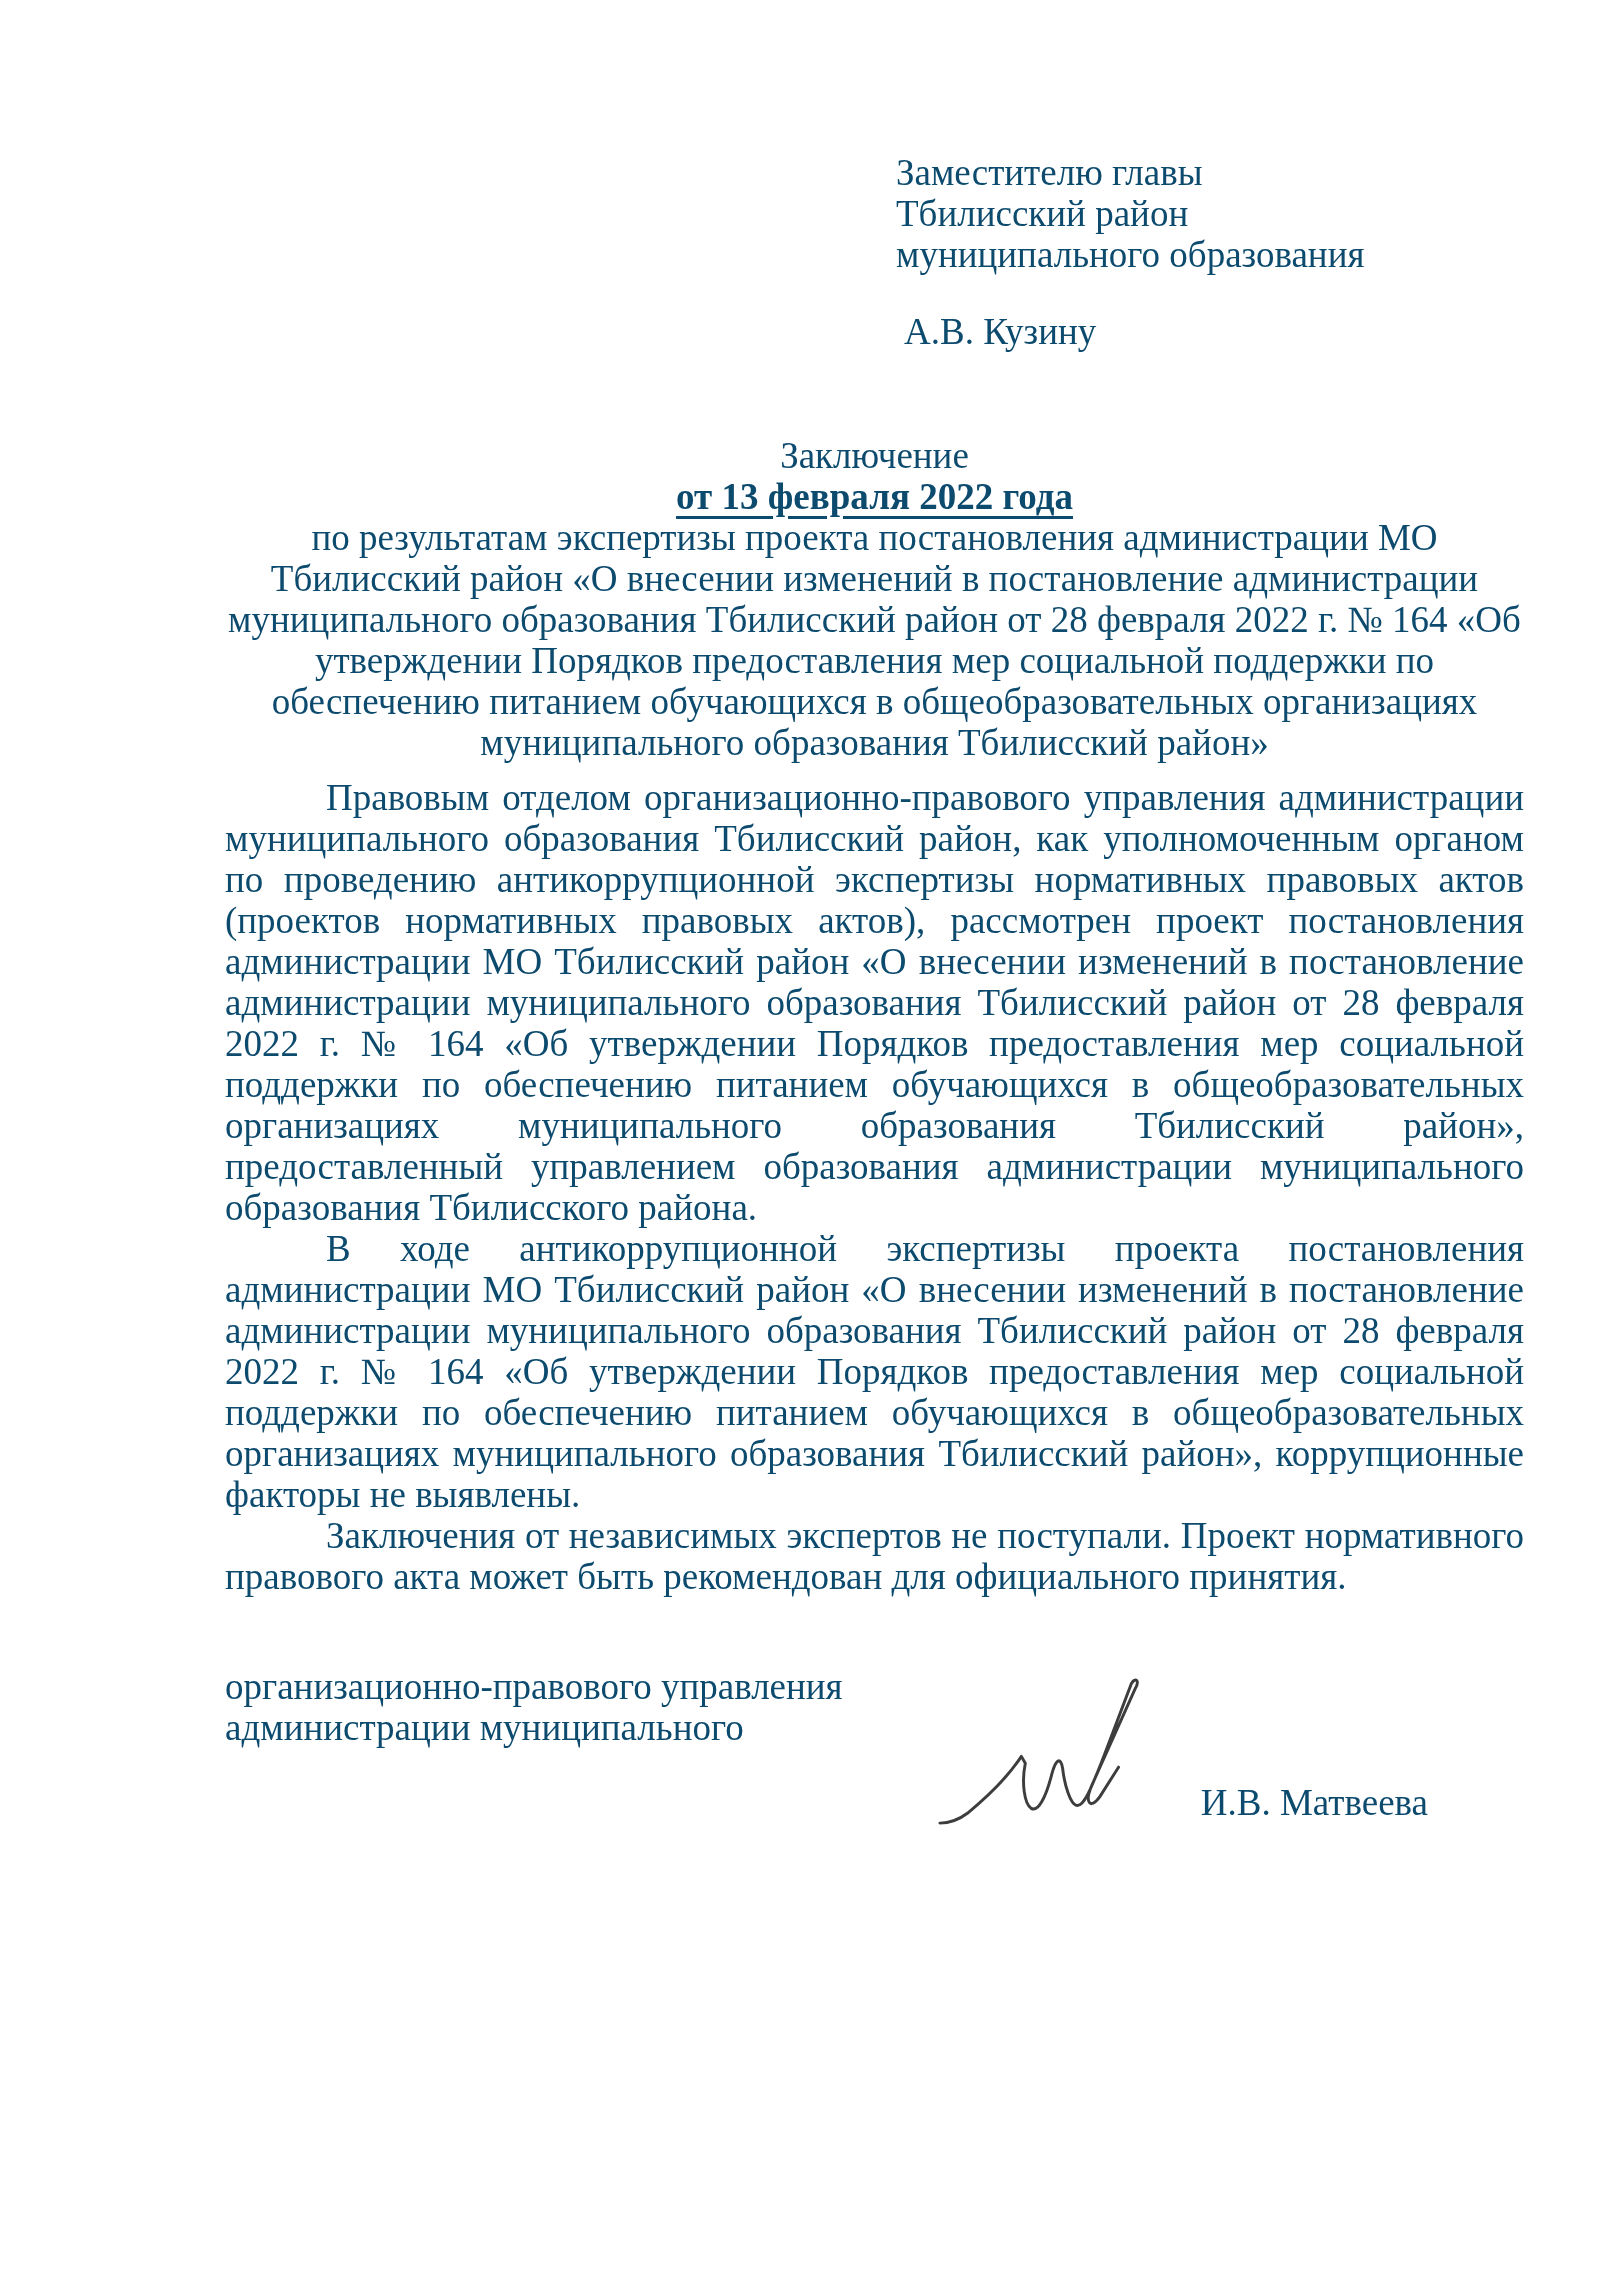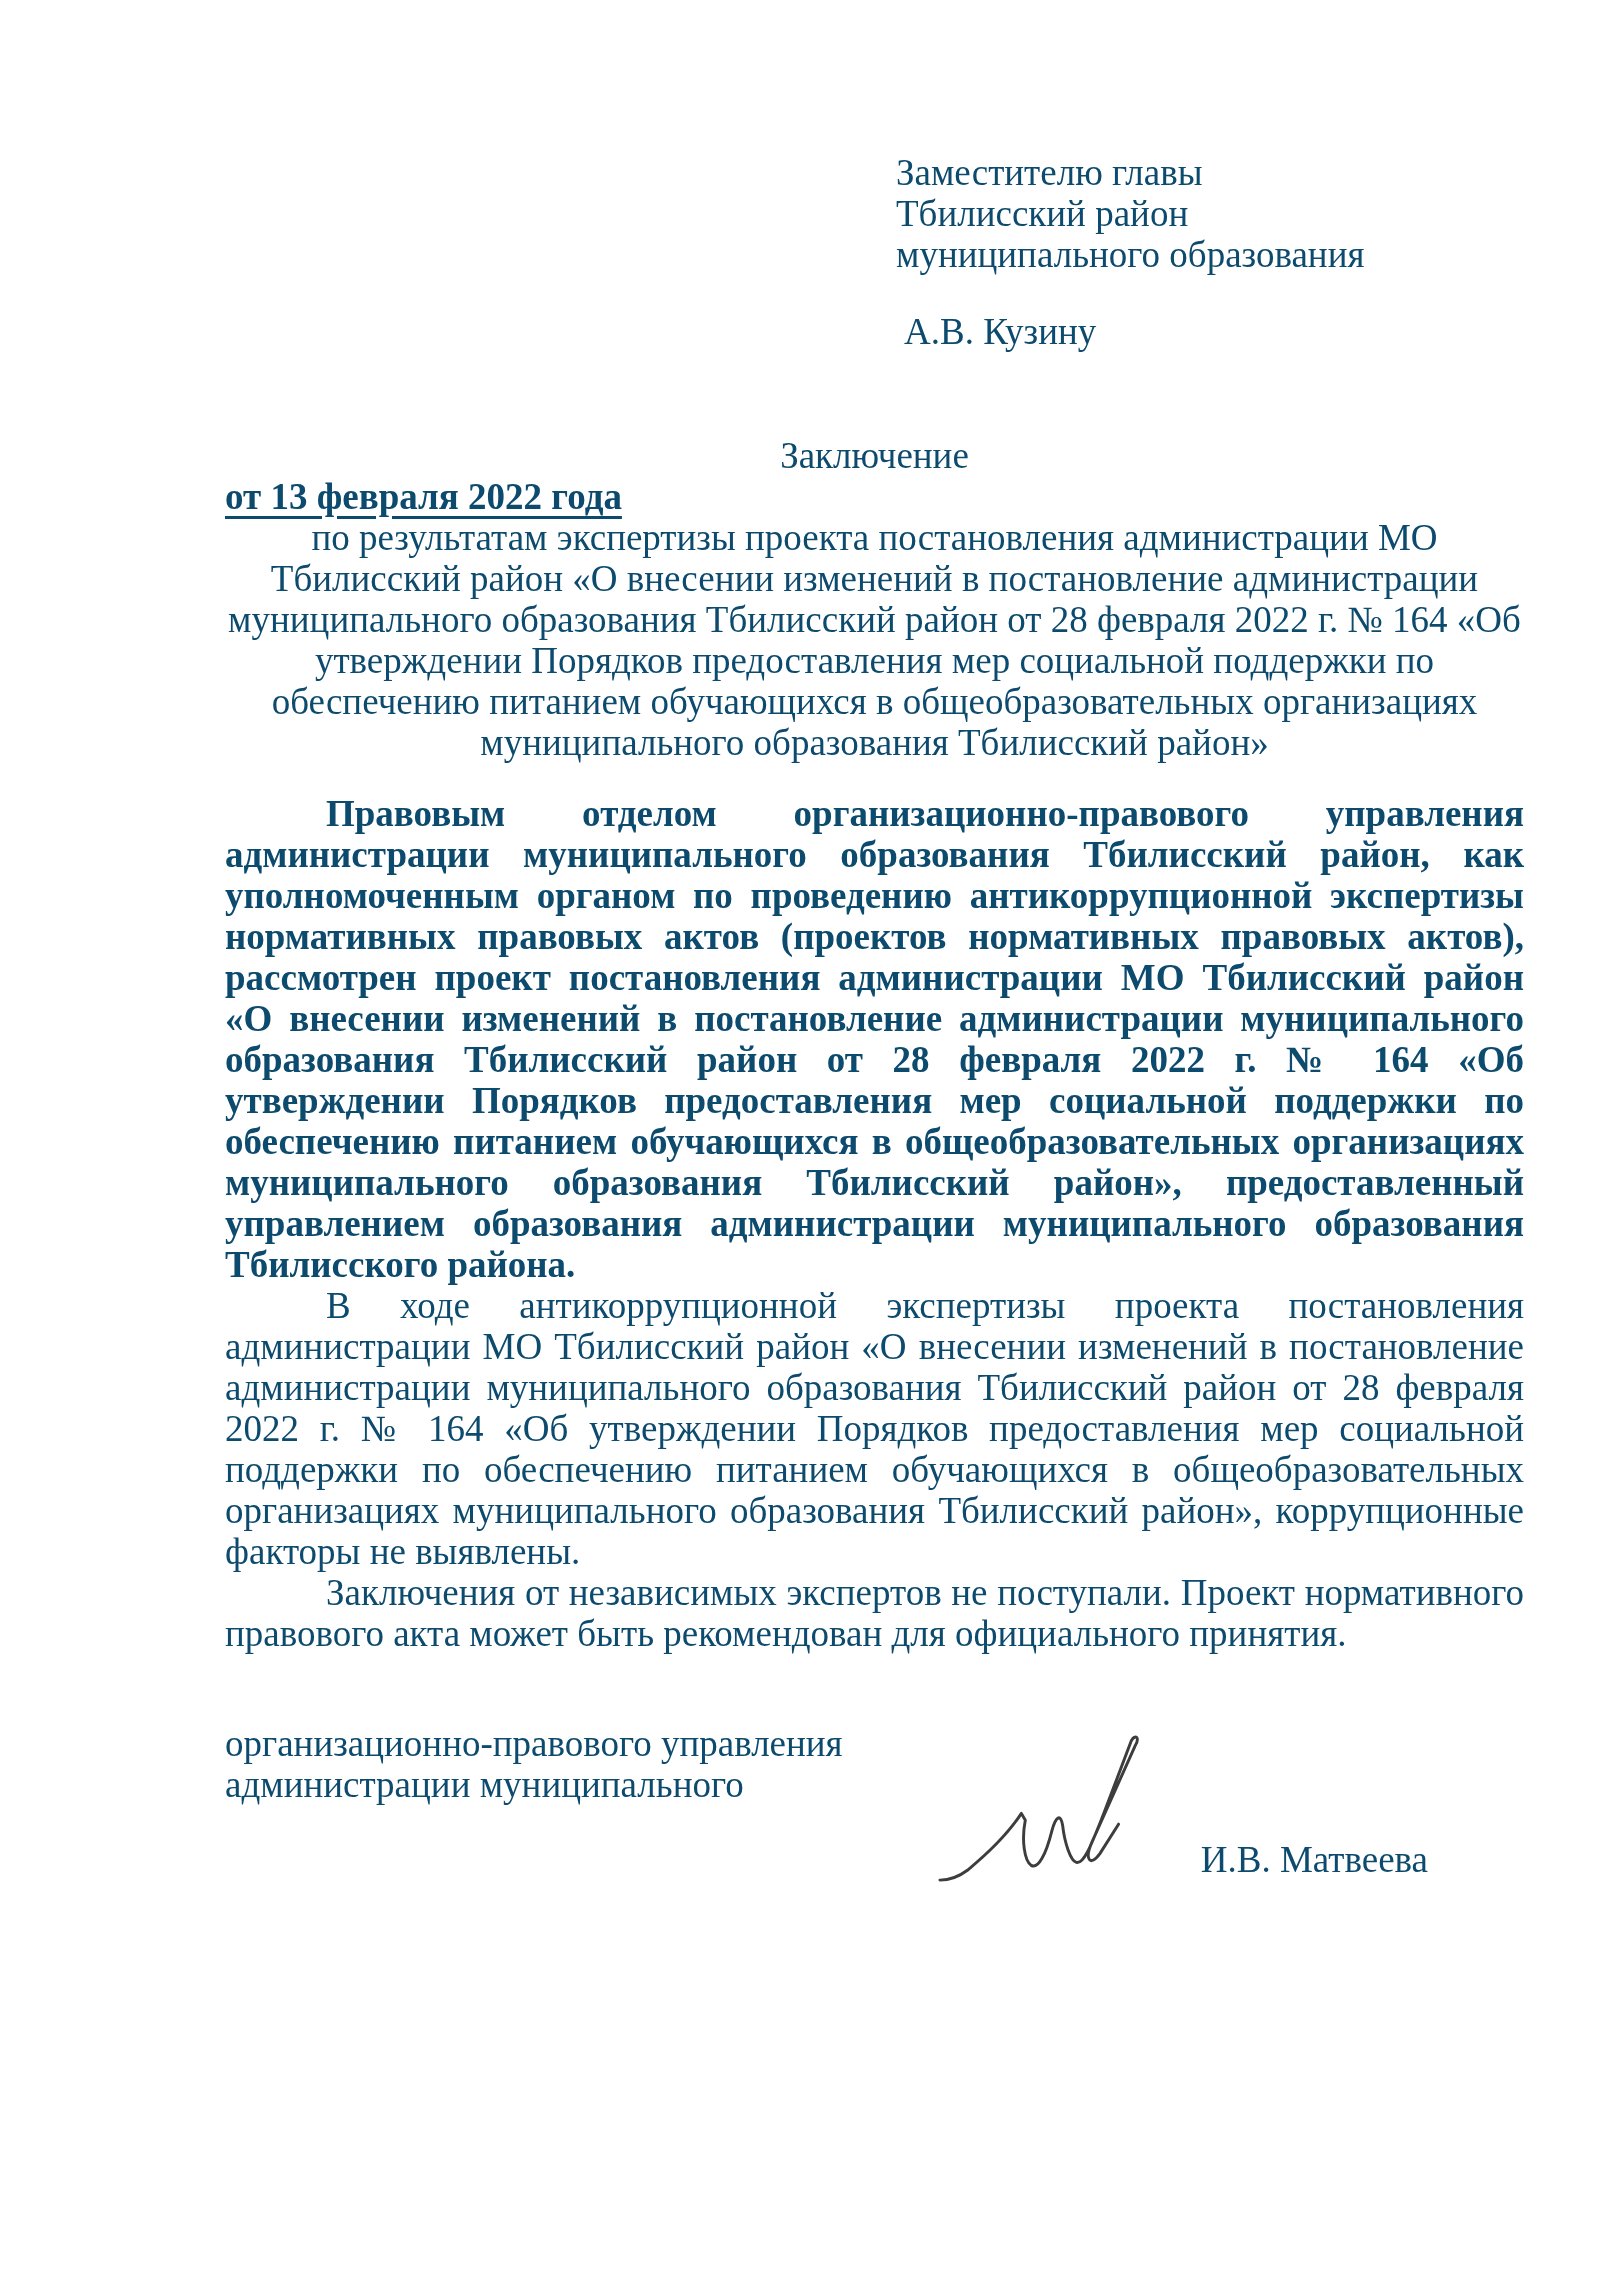--- a/index.html
+++ b/index.html
@@ -24,35 +24,35 @@
   .addressee-name {
     margin-top: 36px;
     margin-left: 679px;
   }
   .doc-title {
     margin-top: 83px;
     text-align: center;
     font-weight: normal;
   }
   .doc-date {
-    text-align: left;
+    text-align: center;
     font-weight: bold;
     text-decoration: underline;
     text-decoration-thickness: 2.9px;
     text-underline-offset: 6.9px;
   }
   .doc-subtitle {
     text-align: center;
   }
   .body-par {
     margin: 0;
     text-align: justify;
     text-indent: 101px;
   }
-  .body-par.first { margin-top: 30px; font-weight: bold; }
+  .body-par.first { margin-top: 14px; }
   .sig-row {
     position: relative;
     margin-top: 69px;
     height: 167px;
   }
   .sig-position div { white-space: nowrap; }
   .signature-svg {
     position: absolute;
     left: 711px;
     top: 0;

